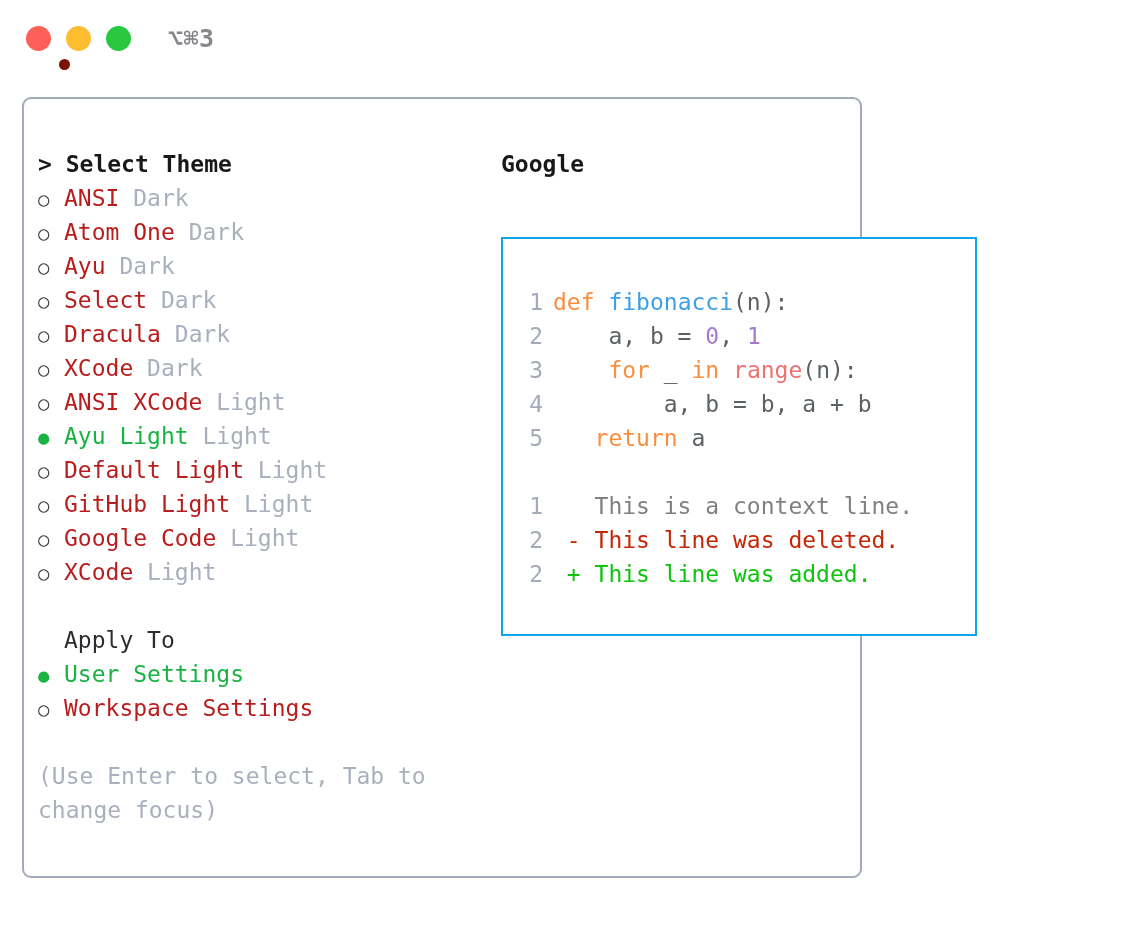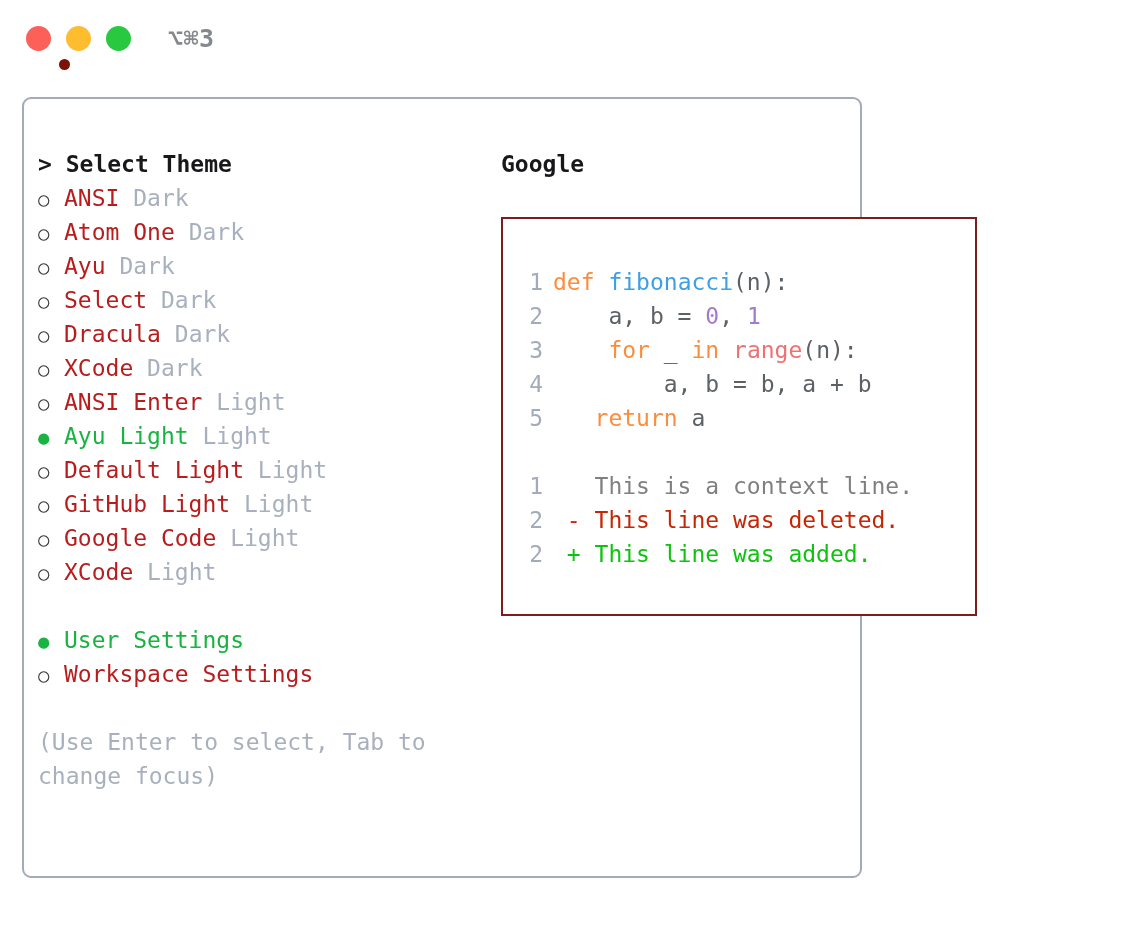--- a/index.html
+++ b/index.html
@@ -144,24 +144,24 @@
     width: 500px;
   }
   #preview-title {
     font-size: 23px;
     font-weight: bold;
     color: #18181b;
     line-height: 34px;
     white-space: pre;
   }
   #preview-box {
-    margin-top: 36px;
+    margin-top: 56px;
     width: 476px;
     height: 399px;
-    border: 2px solid #7f1d1d;
+    border: 2px solid #0ea5e9;
     box-sizing: border-box;
     background: #ffffff;
     position: relative;
   }
   #code {
     position: absolute;
     left: 14px;
     top: 46px;
     font-size: 23px;
     line-height: 34px;
@@ -206,30 +206,31 @@
 
       <div class="hdr">&gt; Select Theme</div>
 
       <div id="theme-list">
           <div class="row"><span class="bullet">○</span><span class="name">ANSI</span><span class="tag"> Dark</span></div>
           <div class="row"><span class="bullet">○</span><span class="name">Atom One</span><span class="tag"> Dark</span></div>
           <div class="row"><span class="bullet">○</span><span class="name">Ayu</span><span class="tag"> Dark</span></div>
           <div class="row"><span class="bullet">○</span><span class="name">Select</span><span class="tag"> Dark</span></div>
           <div class="row"><span class="bullet">○</span><span class="name">Dracula</span><span class="tag"> Dark</span></div>
           <div class="row"><span class="bullet">○</span><span class="name">XCode</span><span class="tag"> Dark</span></div>
-          <div class="row"><span class="bullet">○</span><span class="name">ANSI Enter</span><span class="tag"> Light</span></div>
+          <div class="row"><span class="bullet">○</span><span class="name">ANSI XCode</span><span class="tag"> Light</span></div>
           <div class="row"><span class="bullet sel">●</span><span class="name sel">Ayu Light</span><span class="tag"> Light</span></div>
           <div class="row"><span class="bullet">○</span><span class="name">Default Light</span><span class="tag"> Light</span></div>
           <div class="row"><span class="bullet">○</span><span class="name">GitHub Light</span><span class="tag"> Light</span></div>
           <div class="row"><span class="bullet">○</span><span class="name">Google Code</span><span class="tag"> Light</span></div>
           <div class="row"><span class="bullet">○</span><span class="name">XCode</span><span class="tag"> Light</span></div>
         </div>
 
       <div class="spacer-lg"></div>
 
+      <div class="group-label">Apply To</div>
 
       <div id="apply-list">
           <div class="row"><span class="bullet sel">●</span><span class="name sel">User Settings</span></div>
           <div class="row"><span class="bullet">○</span><span class="name">Workspace Settings</span></div>
         </div>
 
       <div id="hint">(Use Enter to select, Tab to change focus)</div>
     </div>
 
     <div id="right-pane">

